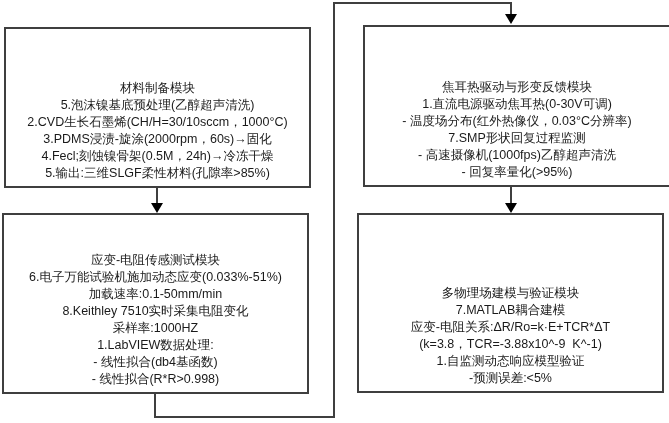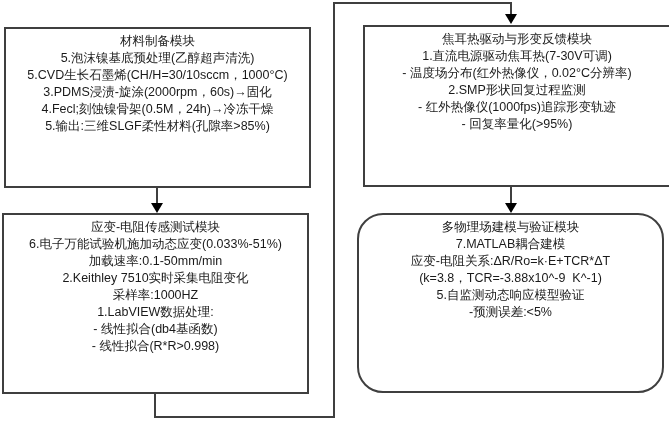--- a/index.html
+++ b/index.html
@@ -19,36 +19,36 @@
   .connectors{position:absolute;left:0;top:0;z-index:1;}
   .connectors polyline{fill:none;stroke:var(--border-color);stroke-width:2;}
   .connectors polygon{fill:#000;stroke:none;}
   .box{
     position:absolute;
     box-sizing:border-box;
     border:2px solid var(--border-color);
     background:var(--bg-color);
     display:flex;
     flex-direction:column;
-    justify-content:flex-start;
+    justify-content:flex-end;
     align-items:center;
     text-align:center;
     z-index:2;
     padding:4px 2px;
   }
   .line{
     font-size:12.5px;
     line-height:17px;
     white-space:pre-wrap;
     color:var(--text-color);
   }
   .box-material{left:4px;top:27px;width:307px;height:161px;}
   .box-joule{left:363px;top:25px;width:308px;height:162px;}
   .box-strain{left:2px;top:213px;width:307px;height:181px;}
-  .box-model{left:357px;top:213px;width:307px;height:180px;border-radius:26px;}
+  .box-model{left:357px;top:213px;width:307px;height:180px;}
   .lines{display:contents;}
 </style>
 </head>
 <body>
 
 <div class="canvas">
 
   <svg class="connectors" width="669" height="423" viewBox="0 0 669 423">
 
     <polyline points="157,188 157,205"></polyline>
@@ -56,31 +56,31 @@
 
     <polyline points="511,187 511,205"></polyline>
     <polygon points="505,203 517,203 511,213"></polygon>
 
     <polyline points="155,394 155,417 334,417 334,3 511,3 511,16"></polyline>
     <polygon points="505,14 517,14 511,24"></polygon>
   </svg>
 
   <div class="box box-material">
     <div class="line">材料制备模块</div>
-    <div class="lines"><div class="line">5.泡沫镍基底预处理(乙醇超声清洗)</div><div class="line">5.CVD生长石墨烯(CH/H=30/10sccm，1000°C)</div><div class="line">3.PDMS浸渍-旋涂(2000rpm，60s)→固化</div><div class="line">4.Fecl;刻蚀镍骨架(0.5M，24h)→冷冻干燥</div><div class="line">5.输出:三维SLGF柔性材料(孔隙率&gt;85%)</div></div>
+    <div class="lines"><div class="line">5.泡沫镍基底预处理(乙醇超声清洗)</div><div class="line">2.CVD生长石墨烯(CH/H=30/10sccm，1000°C)</div><div class="line">3.PDMS浸渍-旋涂(2000rpm，60s)→固化</div><div class="line">4.Fecl;刻蚀镍骨架(0.5M，24h)→冷冻干燥</div><div class="line">5.输出:三维SLGF柔性材料(孔隙率&gt;85%)</div></div>
   </div>
 
   <div class="box box-joule">
     <div class="line">焦耳热驱动与形变反馈模块</div>
-    <div class="lines"><div class="line">1.直流电源驱动焦耳热(7-30V可调)</div><div class="line">- 温度场分布(红外热像仪，0.02°C分辨率)</div><div class="line">2.SMP形状回复过程监测</div><div class="line">- 红外热像仪(1000fps)追踪形变轨迹</div><div class="line">- 回复率量化(&gt;95%)</div></div>
+    <div class="lines"><div class="line">1.直流电源驱动焦耳热(0-30V可调)</div><div class="line">- 温度场分布(红外热像仪，0.03°C分辨率)</div><div class="line">7.SMP形状回复过程监测</div><div class="line">- 高速摄像机(1000fps)乙醇超声清洗</div><div class="line">- 回复率量化(&gt;95%)</div></div>
   </div>
 
   <div class="box box-strain">
     <div class="line">应变-电阻传感测试模块</div>
-    <div class="lines"><div class="line">6.电子万能试验机施加动态应变(0.033%-51%)</div><div class="line">加载速率:0.1-50mm/min</div><div class="line">2.Keithley 7510实时采集电阻变化</div><div class="line">采样率:1000HZ</div><div class="line">1.LabVIEW数据处理:</div><div class="line">- 线性拟合(db4基函数)</div><div class="line">- 线性拟合(R*R&gt;0.998)</div></div>
+    <div class="lines"><div class="line">6.电子万能试验机施加动态应变(0.033%-51%)</div><div class="line">加载速率:0.1-50mm/min</div><div class="line">8.Keithley 7510实时采集电阻变化</div><div class="line">采样率:1000HZ</div><div class="line">1.LabVIEW数据处理:</div><div class="line">- 线性拟合(db4基函数)</div><div class="line">- 线性拟合(R*R&gt;0.998)</div></div>
   </div>
 
   <div class="box box-model">
     <div class="line">多物理场建模与验证模块</div>
-    <div class="lines"><div class="line">7.MATLAB耦合建模</div><div class="line">应变-电阻关系:ΔR/Ro=k·E+TCR*ΔT</div><div class="line">(k=3.8，TCR=-3.88x10^-9  K^-1)</div><div class="line">5.自监测动态响应模型验证</div><div class="line">-预测误差:&lt;5%</div></div>
+    <div class="lines"><div class="line">7.MATLAB耦合建模</div><div class="line">应变-电阻关系:ΔR/Ro=k·E+TCR*ΔT</div><div class="line">(k=3.8，TCR=-3.88x10^-9  K^-1)</div><div class="line">1.自监测动态响应模型验证</div><div class="line">-预测误差:&lt;5%</div></div>
   </div>
 
 </div>
 
 </body></html>

